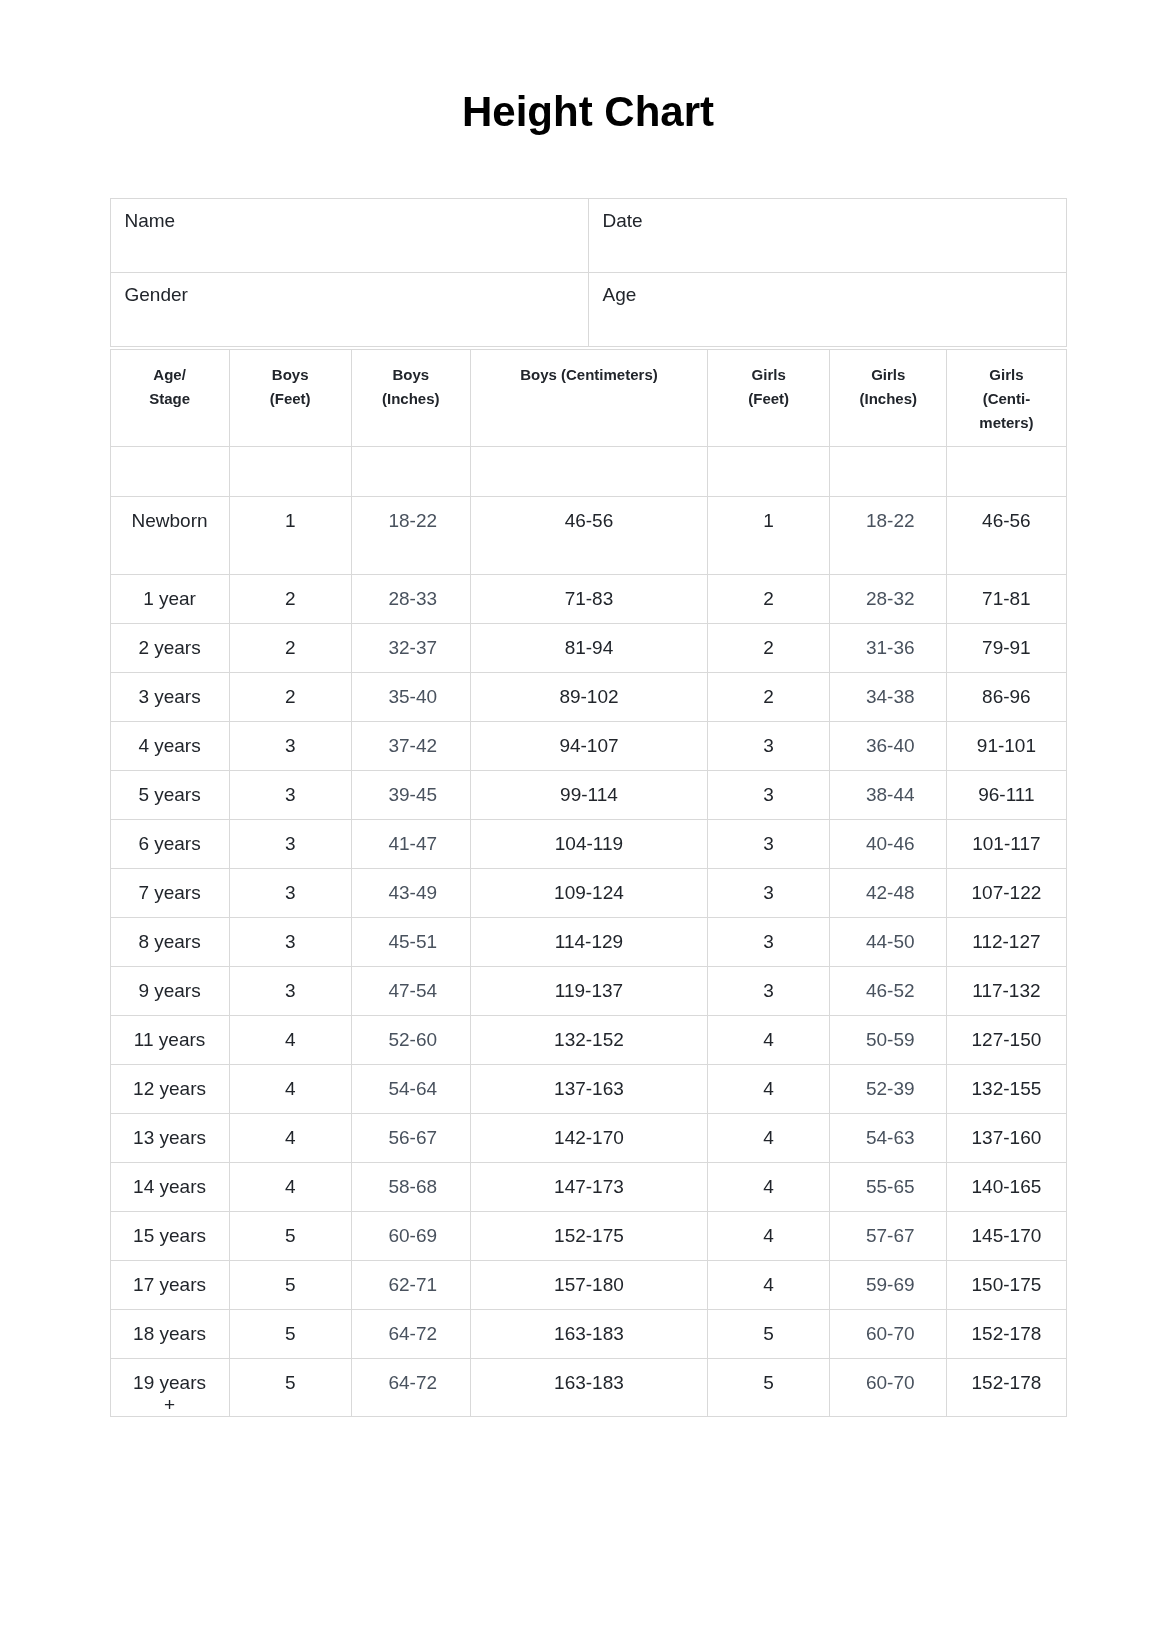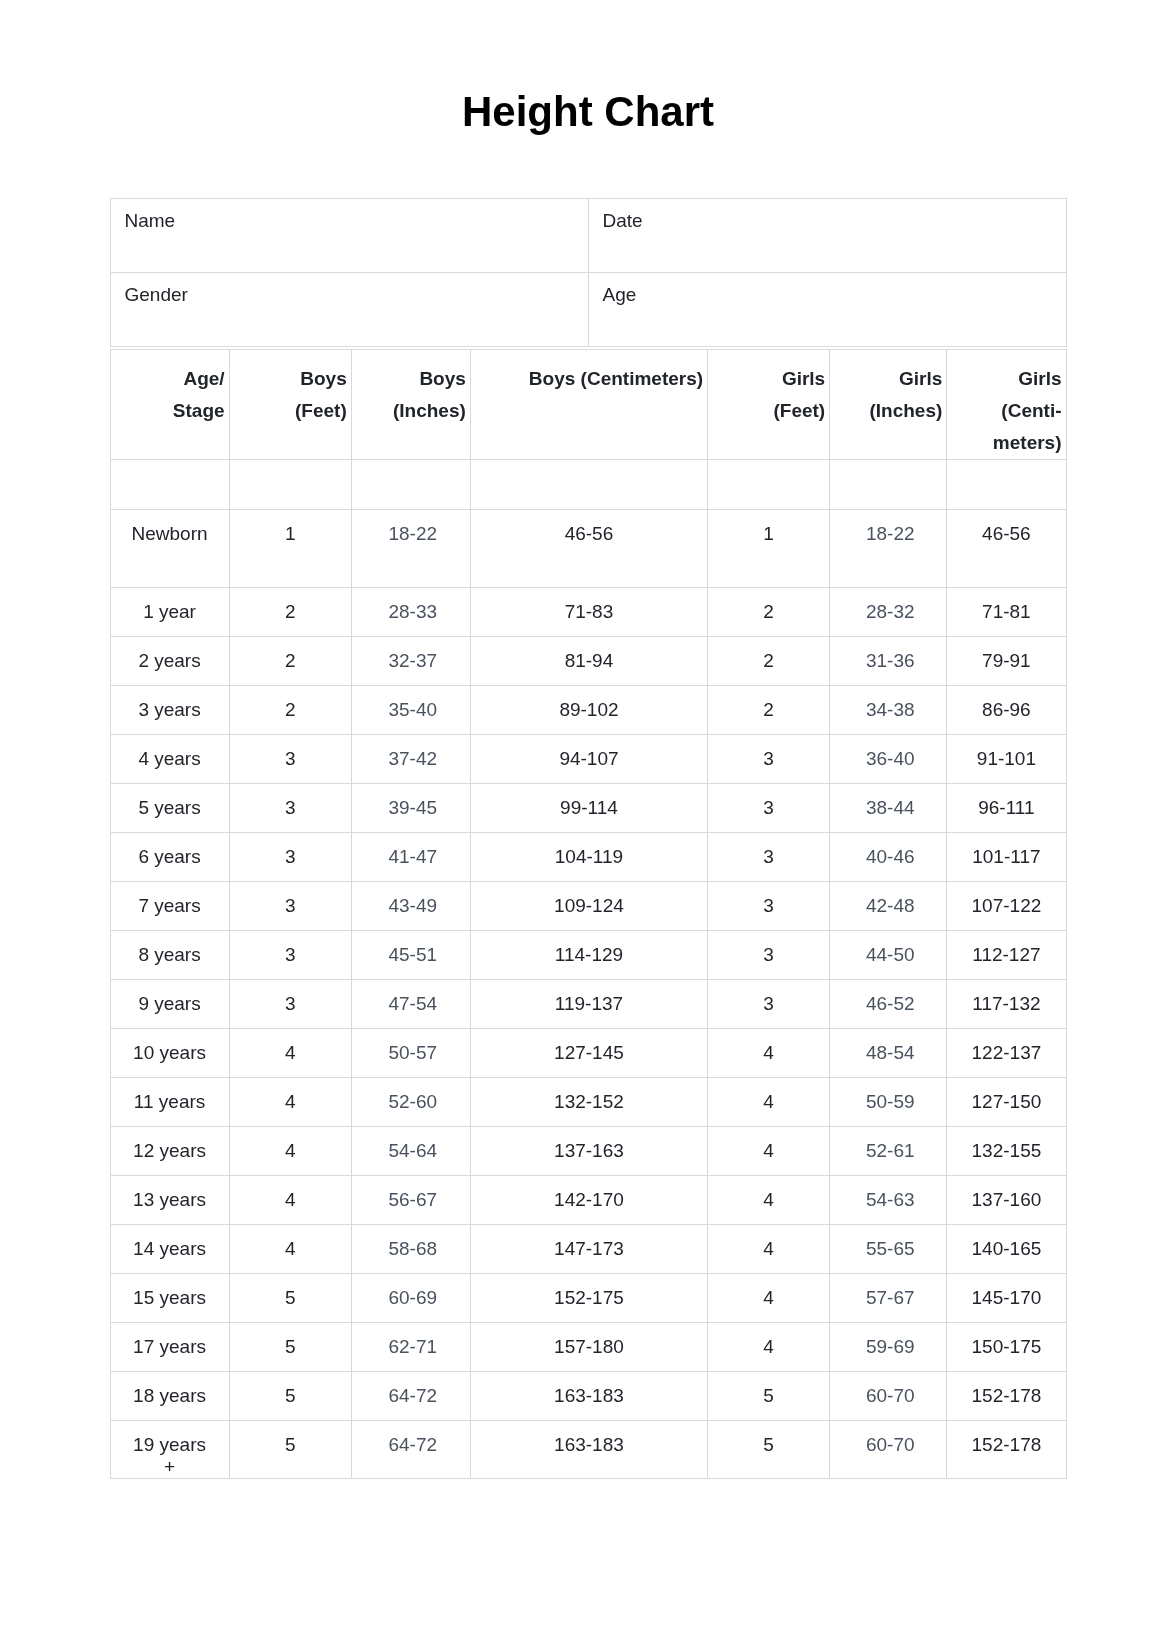--- a/index.html
+++ b/index.html
@@ -51,24 +51,24 @@
     text-align: left;
     color: var(--text-primary);
   }
 
   
   .data-table { margin-top: 2px; }
   .data-table th {
     height: 97px;
     vertical-align: top;
     padding: 13px 4px 0;
-    font-size: 19px;
-    line-height: 32px;
+    font-size: 15px;
+    line-height: 24px;
     font-weight: bold;
-    text-align: right;
+    text-align: center;
     white-space: pre-line;
     color: var(--text-primary);
   }
   .data-table td {
     height: 49px;
     vertical-align: top;
     padding: 13px 4px 0;
     font-size: 19px;
     line-height: 22px;
     text-align: center;
@@ -232,44 +232,35 @@
           <tr>
             <td>9 years</td>
             <td>3</td>
             <td class="secondary">47-54</td>
             <td>119-137</td>
             <td>3</td>
             <td class="secondary">46-52</td>
             <td>117-132</td>
           </tr>
           <tr>
-            <td>10 years</td>
-            <td>4</td>
-            <td class="secondary">50-57</td>
-            <td>127-145</td>
-            <td>4</td>
-            <td class="secondary">48-54</td>
-            <td>122-137</td>
-          </tr>
-          <tr>
             <td>11 years</td>
             <td>4</td>
             <td class="secondary">52-60</td>
             <td>132-152</td>
             <td>4</td>
             <td class="secondary">50-59</td>
             <td>127-150</td>
           </tr>
           <tr>
             <td>12 years</td>
             <td>4</td>
             <td class="secondary">54-64</td>
             <td>137-163</td>
             <td>4</td>
-            <td class="secondary">52-61</td>
+            <td class="secondary">52-39</td>
             <td>132-155</td>
           </tr>
           <tr>
             <td>13 years</td>
             <td>4</td>
             <td class="secondary">56-67</td>
             <td>142-170</td>
             <td>4</td>
             <td class="secondary">54-63</td>
             <td>137-160</td>

